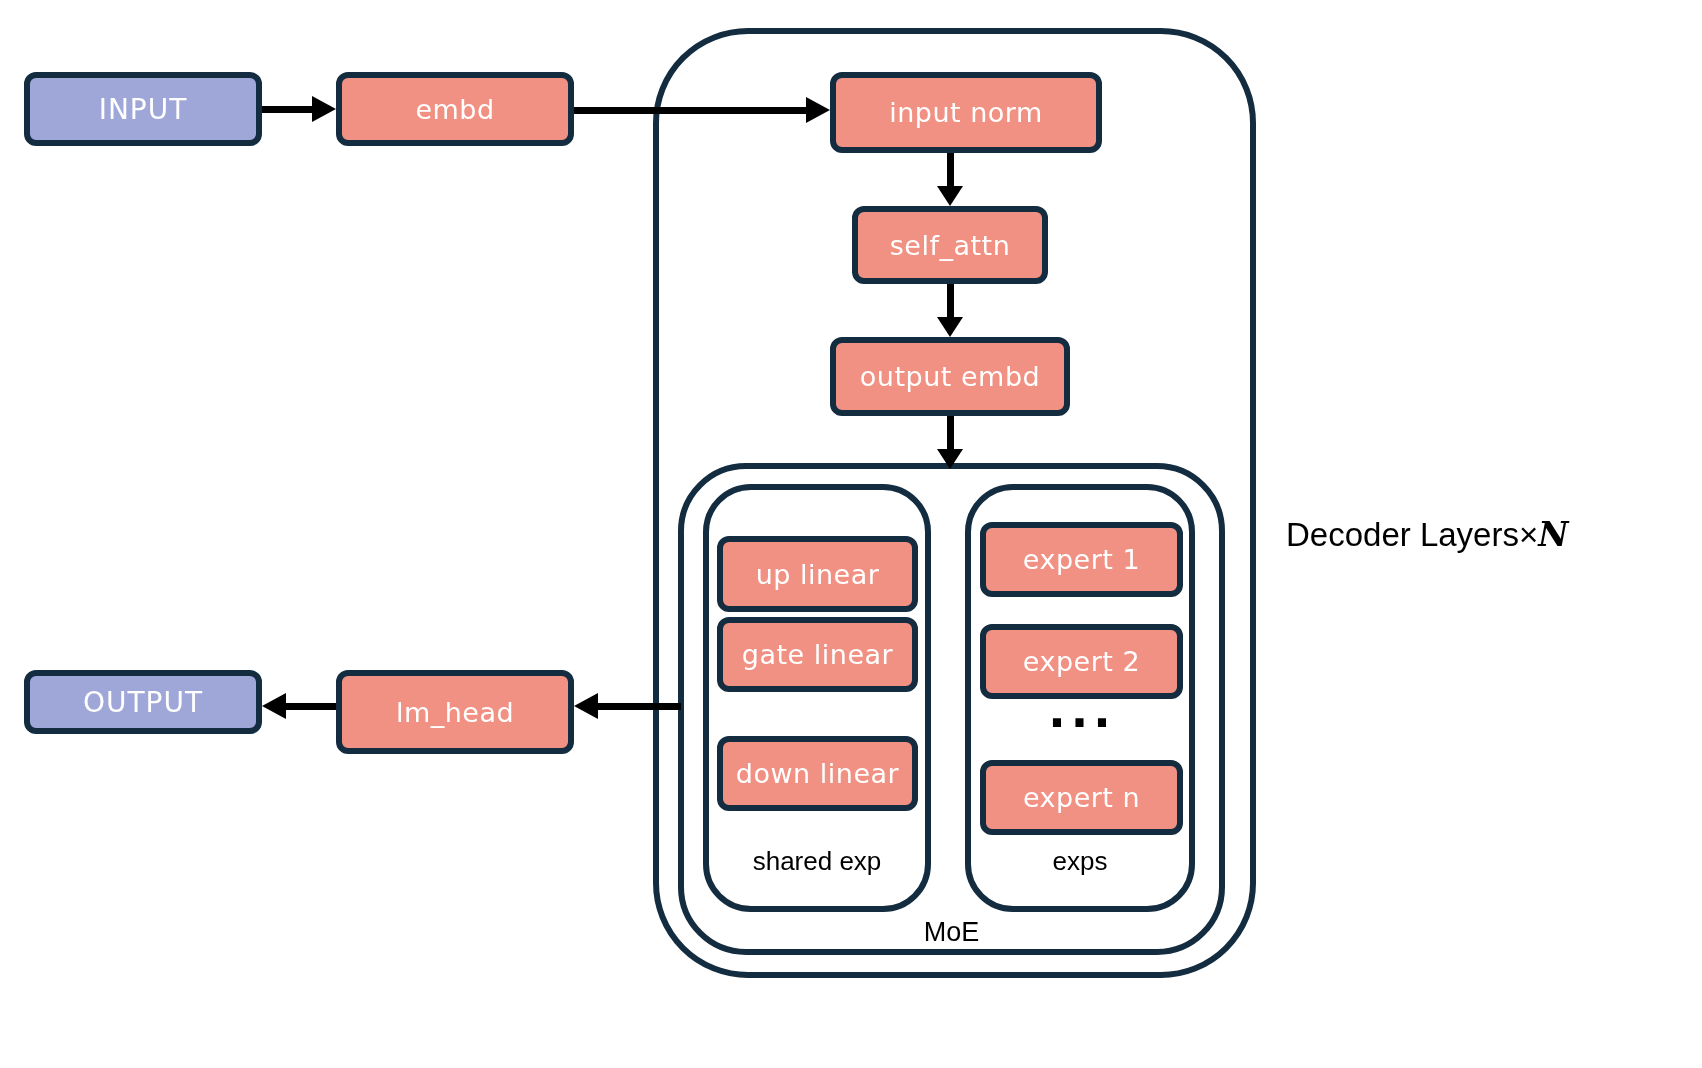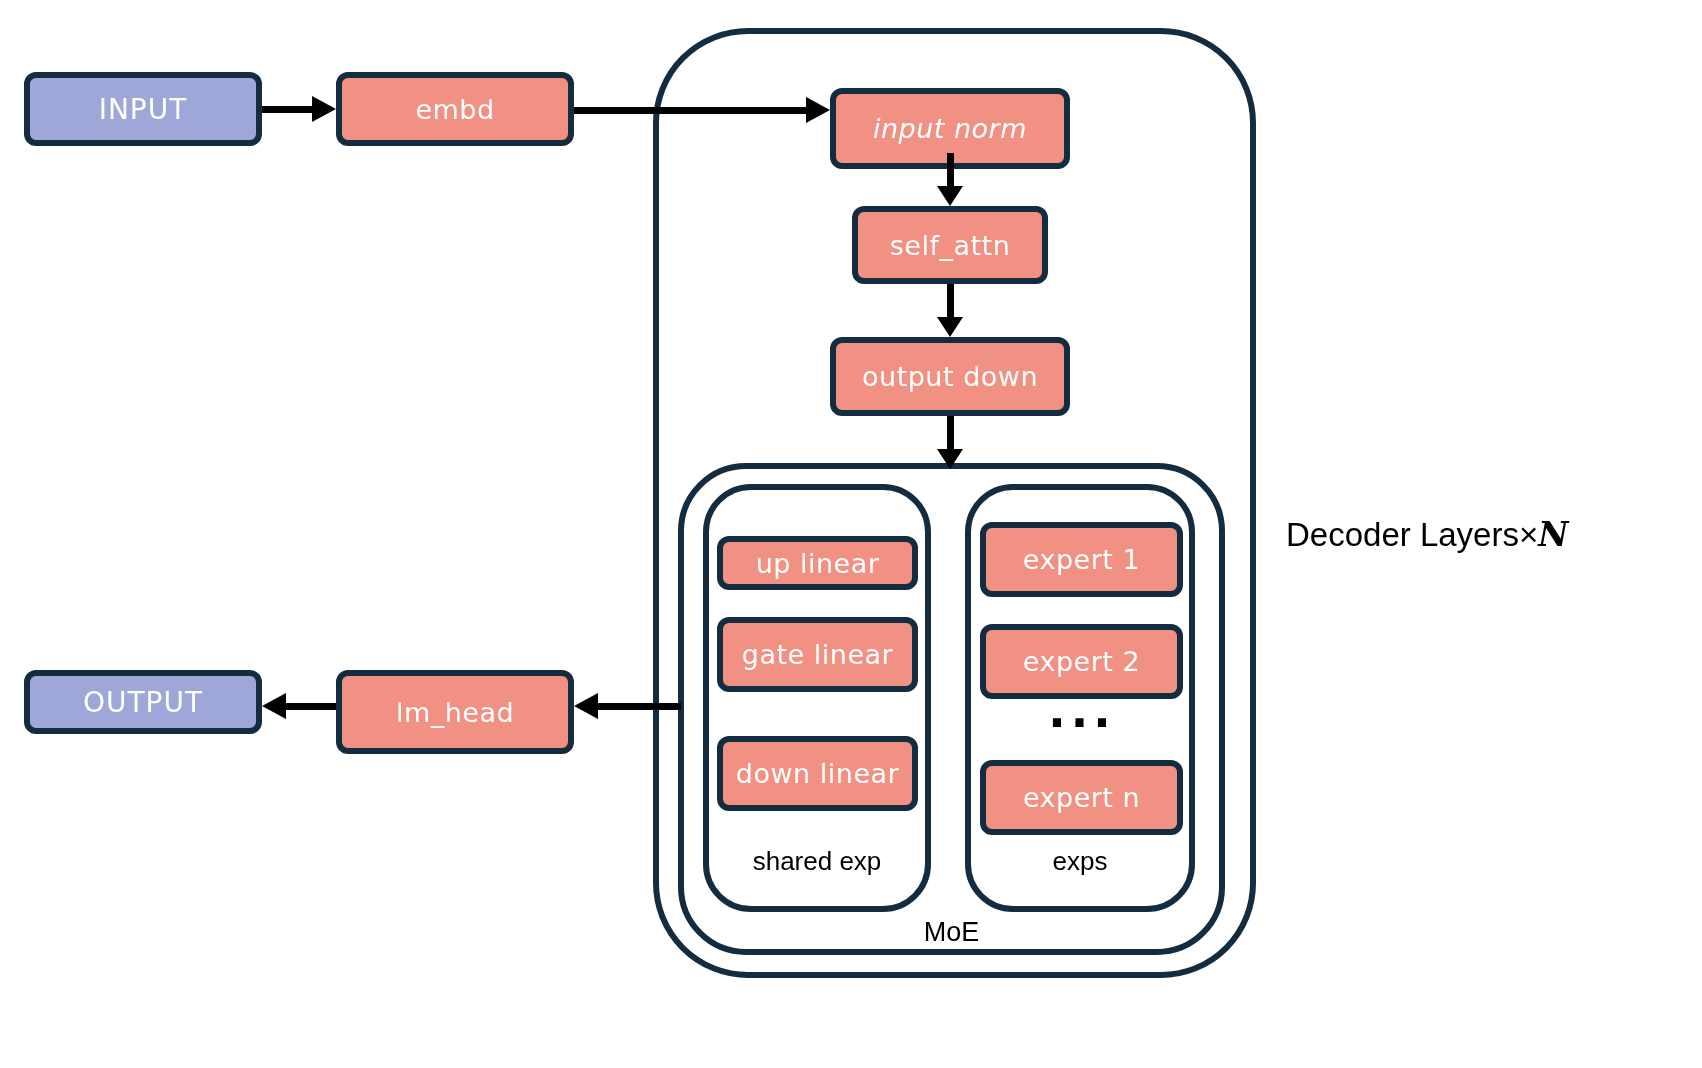--- a/index.html
+++ b/index.html
@@ -60,25 +60,25 @@
   <div class="container" style="left:653px;top:28px;width:603px;height:950px;border-radius:95px;"></div>
   <div class="container" style="left:678px;top:463px;width:547px;height:492px;border-radius:68px;"></div>
   <div class="container" style="left:703px;top:484px;width:228px;height:428px;border-radius:48px;"></div>
   <div class="container" style="left:965px;top:484px;width:230px;height:428px;border-radius:48px;"></div>
 
   <div class="node purple io" style="left:24px;top:72px;width:238px;height:74px;">INPUT</div>
   <div class="node salmon" style="left:336px;top:72px;width:238px;height:74px;">embd</div>
   <div class="node purple io" style="left:24px;top:670px;width:238px;height:64px;">OUTPUT</div>
   <div class="node salmon" style="left:336px;top:670px;width:238px;height:84px;">lm_head</div>
 
-  <div class="node salmon" style="left:830px;top:88px;width:240px;height:81px;font-style:italic;">input norm</div>
+  <div class="node salmon" style="left:830px;top:72px;width:272px;height:81px;">input norm</div>
   <div class="node salmon" style="left:852px;top:206px;width:196px;height:78px;">self_attn</div>
-  <div class="node salmon" style="left:830px;top:337px;width:240px;height:79px;">output down</div>
+  <div class="node salmon" style="left:830px;top:337px;width:240px;height:79px;">output embd</div>
 
-  <div class="node salmon" style="left:717px;top:536px;width:201px;height:54px;">up linear</div>
+  <div class="node salmon" style="left:717px;top:536px;width:201px;height:76px;">up linear</div>
   <div class="node salmon" style="left:717px;top:617px;width:201px;height:75px;">gate linear</div>
   <div class="node salmon" style="left:717px;top:736px;width:201px;height:75px;">down linear</div>
   <div class="lbl" style="left:703px;top:846px;width:228px;">shared exp</div>
 
   <div class="node salmon" style="left:980px;top:522px;width:203px;height:75px;text-align:center;">expert 1</div>
   <div class="node salmon" style="left:980px;top:624px;width:203px;height:75px;">expert 2</div>
   <div class="dots" style="left:1032px;top:688px;width:100px;">...</div>
   <div class="node salmon" style="left:980px;top:760px;width:203px;height:75px;">expert n</div>
   <div class="lbl" style="left:965px;top:846px;width:230px;">exps</div>
 

